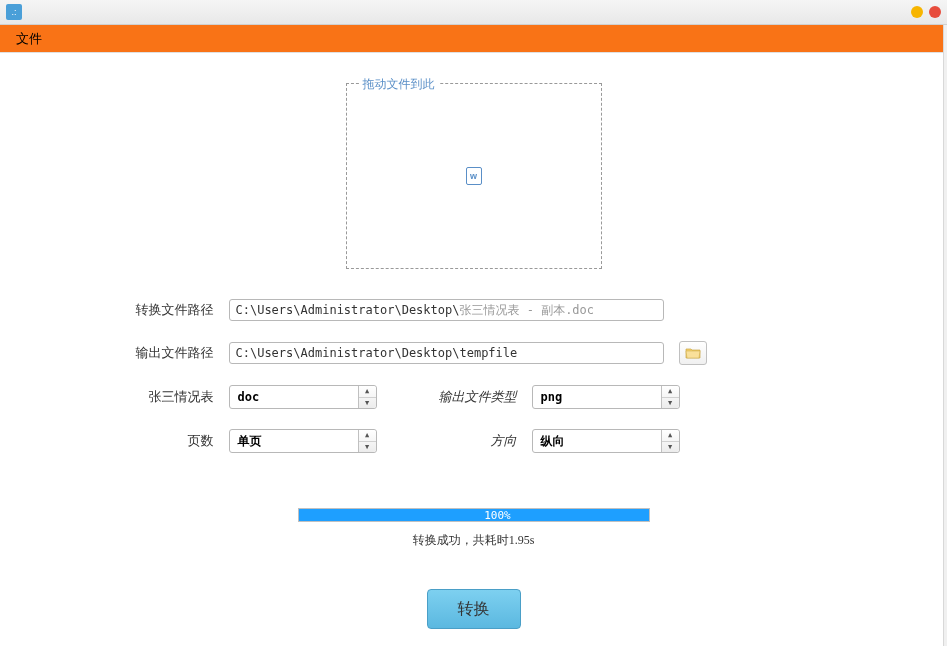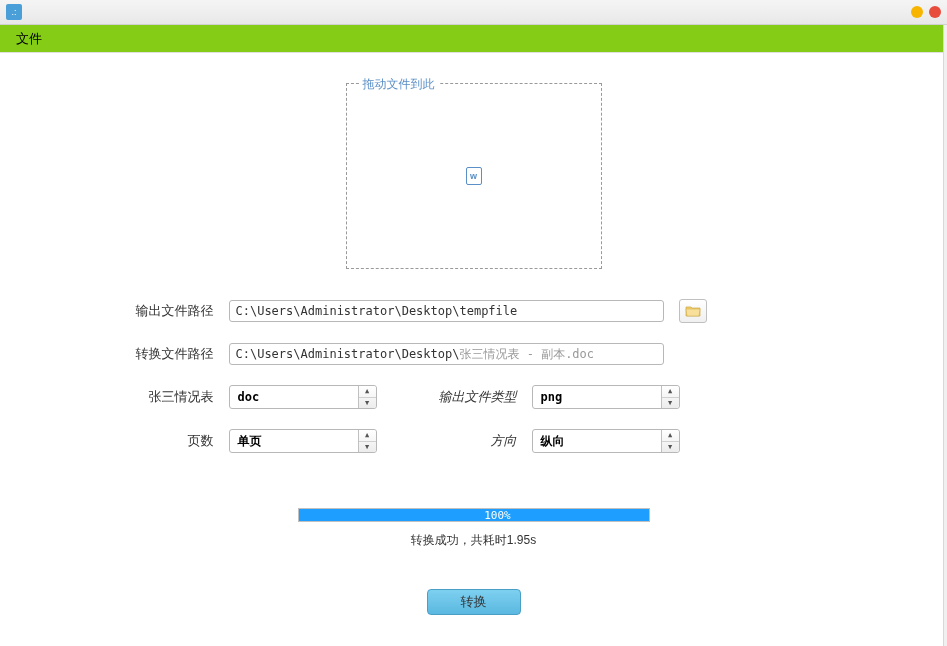--- a/index.html
+++ b/index.html
@@ -41,21 +41,21 @@
     }
     .window-btn {
       width: 12px;
       height: 12px;
       border-radius: 50%;
     }
     .btn-min { background: #f7b500; }
     .btn-close { background: #e74c3c; }
     .menubar {
       height: 28px;
-      background: #84cc16;
+      background: #f97316;
       border-bottom: 1px solid #e0e0e0;
       display: flex;
       align-items: center;
       padding: 0 8px;
     }
     .menu-item {
       padding: 4px 8px;
       font-size: 13px;
       cursor: pointer;
     }
@@ -224,31 +224,31 @@
       position: relative;
       z-index: 1;
       font-size: 11px;
       color: #fff;
       font-family: "Consolas", monospace;
       margin-left: 48px;
     }
     .status-text {
       font-size: 12px;
       color: #333;
-      font-family: Liberation Sans, sans-serif;
+      font-family: Liberation Serif, serif;
     }
     .convert-btn {
       margin-top: 30px;
       width: 94px;
-      height: 26px;
+      height: 40px;
       background: linear-gradient(to bottom, #7dd0f0, #5bb8e0);
       border: 1px solid #4a9fc7;
       border-radius: 4px;
       color: #333;
-      font-size: 13px;
+      font-size: 16px;
       cursor: pointer;
       display: flex;
       align-items: center;
       justify-content: center;
     }
     .right-border {
       position: absolute;
       right: 0;
       top: 25px;
       bottom: 0;
@@ -295,35 +295,35 @@
   <div class="drop-zone-wrap">
     <div class="drop-zone">
       <span class="drop-label">拖动文件到此</span>
       <div class="file-icon"></div>
     </div>
   </div>
 
   <div class="form-rows">
 
     <div class="form-row">
+      <div class="label">转换文件路径</div>
+      <div class="input-display" style="max-width:435px;">
+        <span class="path-dark">C:\Users\Administrator\Desktop\</span>
+          <span class="path-gray">张三情况表 - 副本.doc</span>
+      </div>
+    </div>
+
+    <div class="form-row">
       <div class="label">输出文件路径</div>
       <input class="text-input" style="max-width: 435px;" value="C:\Users\Administrator\Desktop\tempfile">
       <div class="folder-btn">
         <svg class="folder-icon-svg" viewBox="0 0 16 14">
           <path d="M1 3 L1 12 L15 12 L15 4 L7 4 L6 3 Z" fill="#f4d06a" stroke="#c9a847" stroke-width="0.7"></path>
           <path d="M1 5 L15 5 L14 12 L2 12 Z" fill="#f9e09a" stroke="#c9a847" stroke-width="0.5"></path>
         </svg>
-      </div>
-    </div>
-
-    <div class="form-row">
-      <div class="label">转换文件路径</div>
-      <div class="input-display" style="max-width:435px;">
-        <span class="path-dark">C:\Users\Administrator\Desktop\</span>
-          <span class="path-gray">张三情况表 - 副本.doc</span>
       </div>
     </div>
 
     <div class="form-row double-row">
       <div class="label">张三情况表</div>
       <div class="select">
         <span>doc</span>
         <div class="select-spinner">
           <div class="spin-up">▲</div>
           <div class="spin-down">▼</div>

